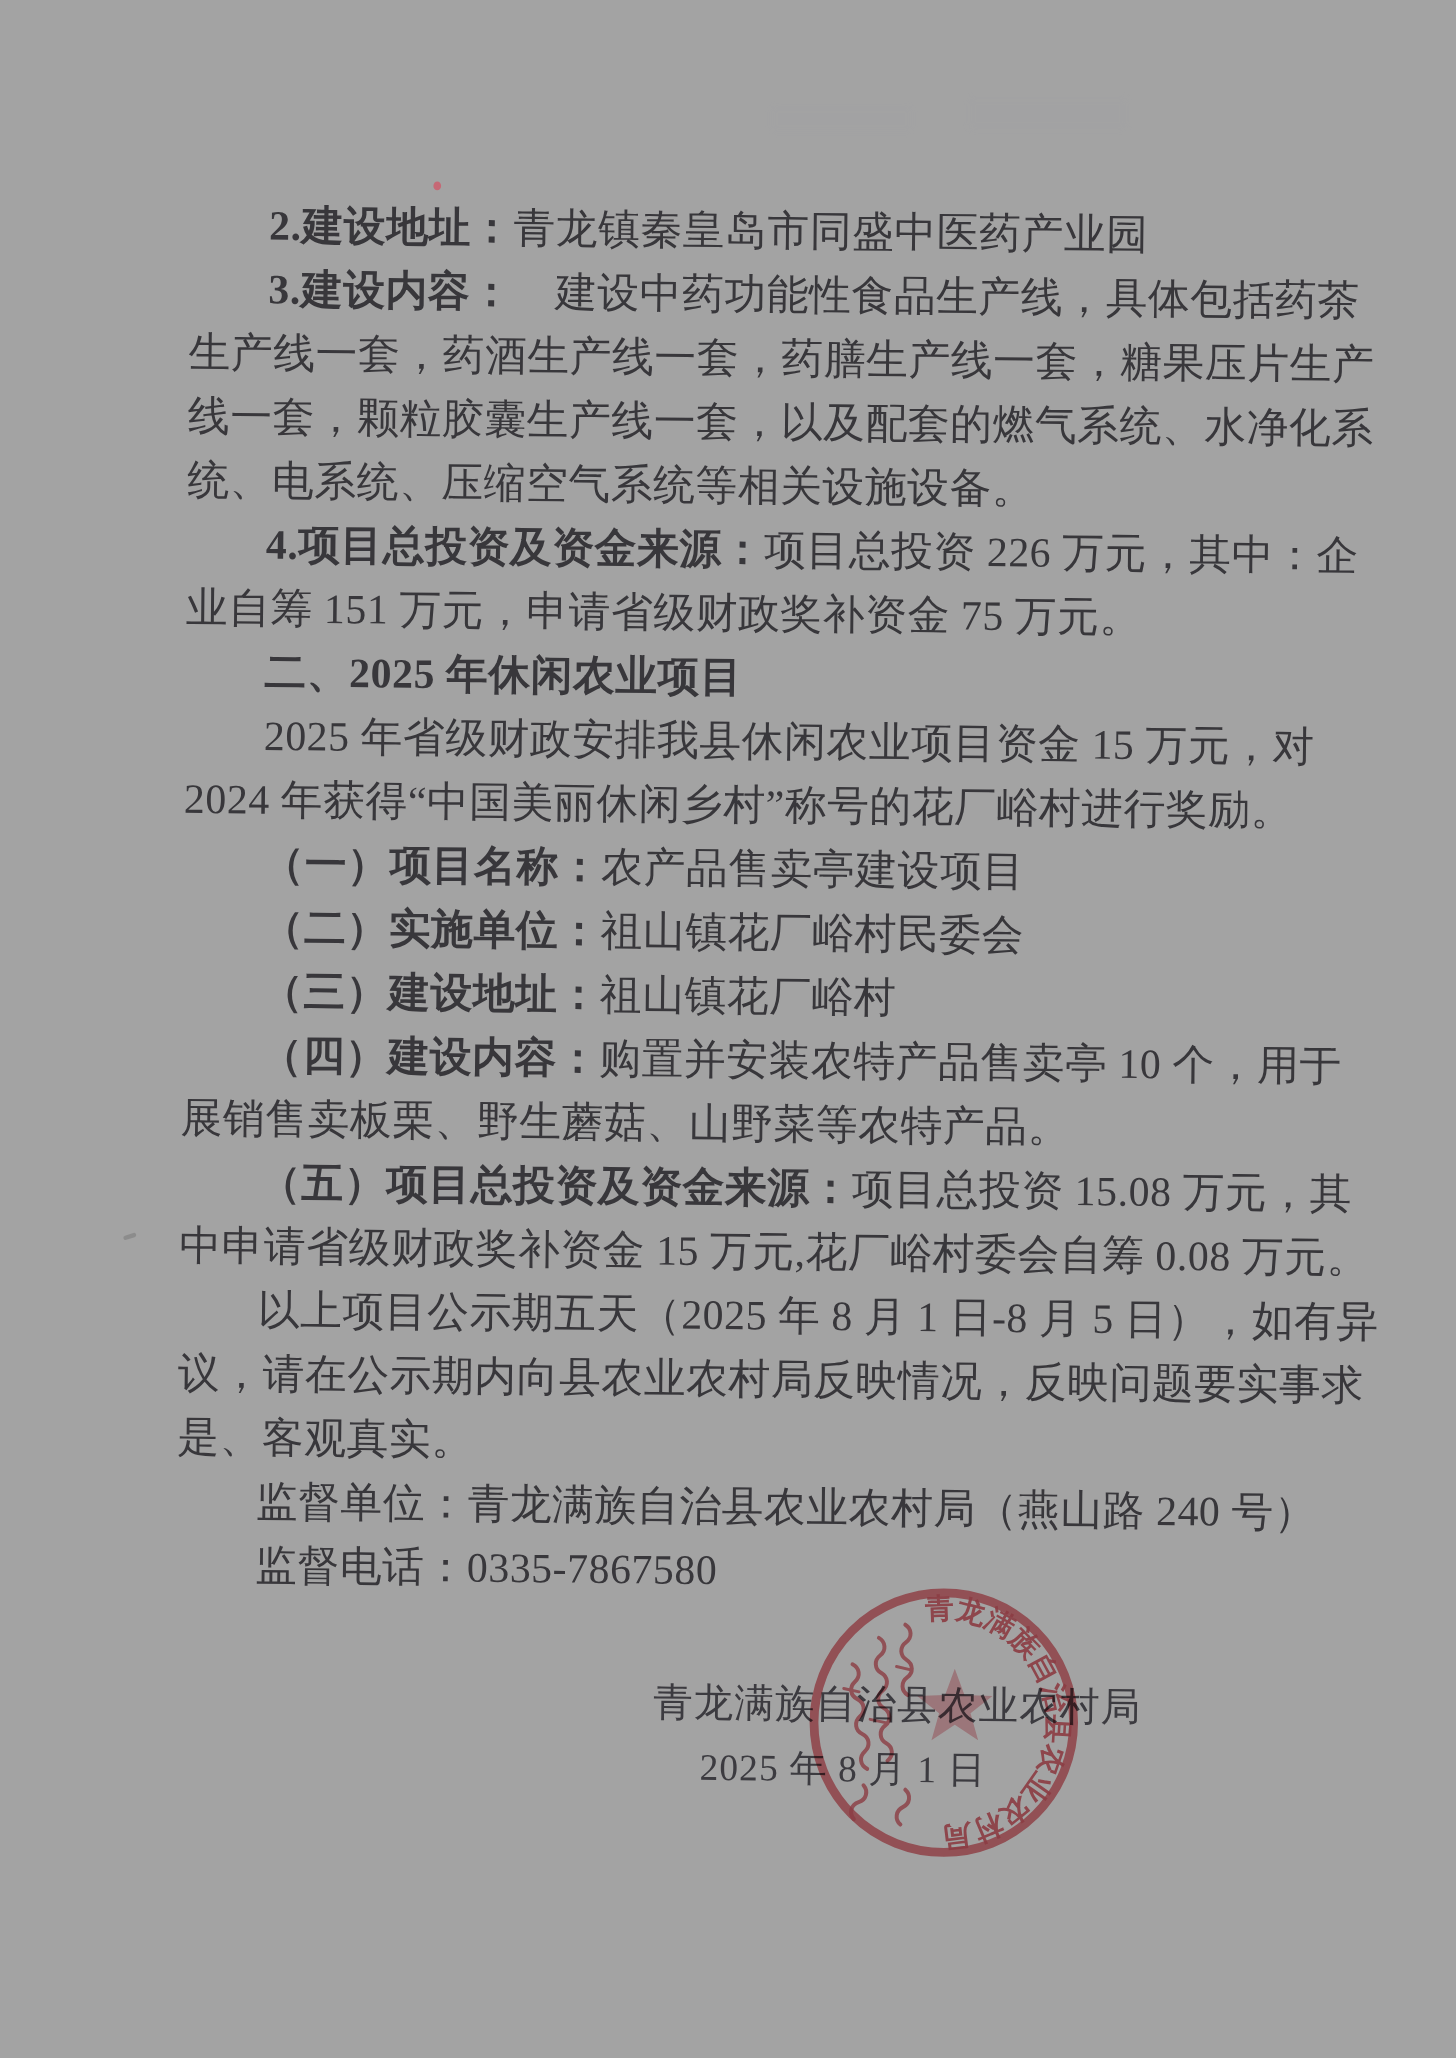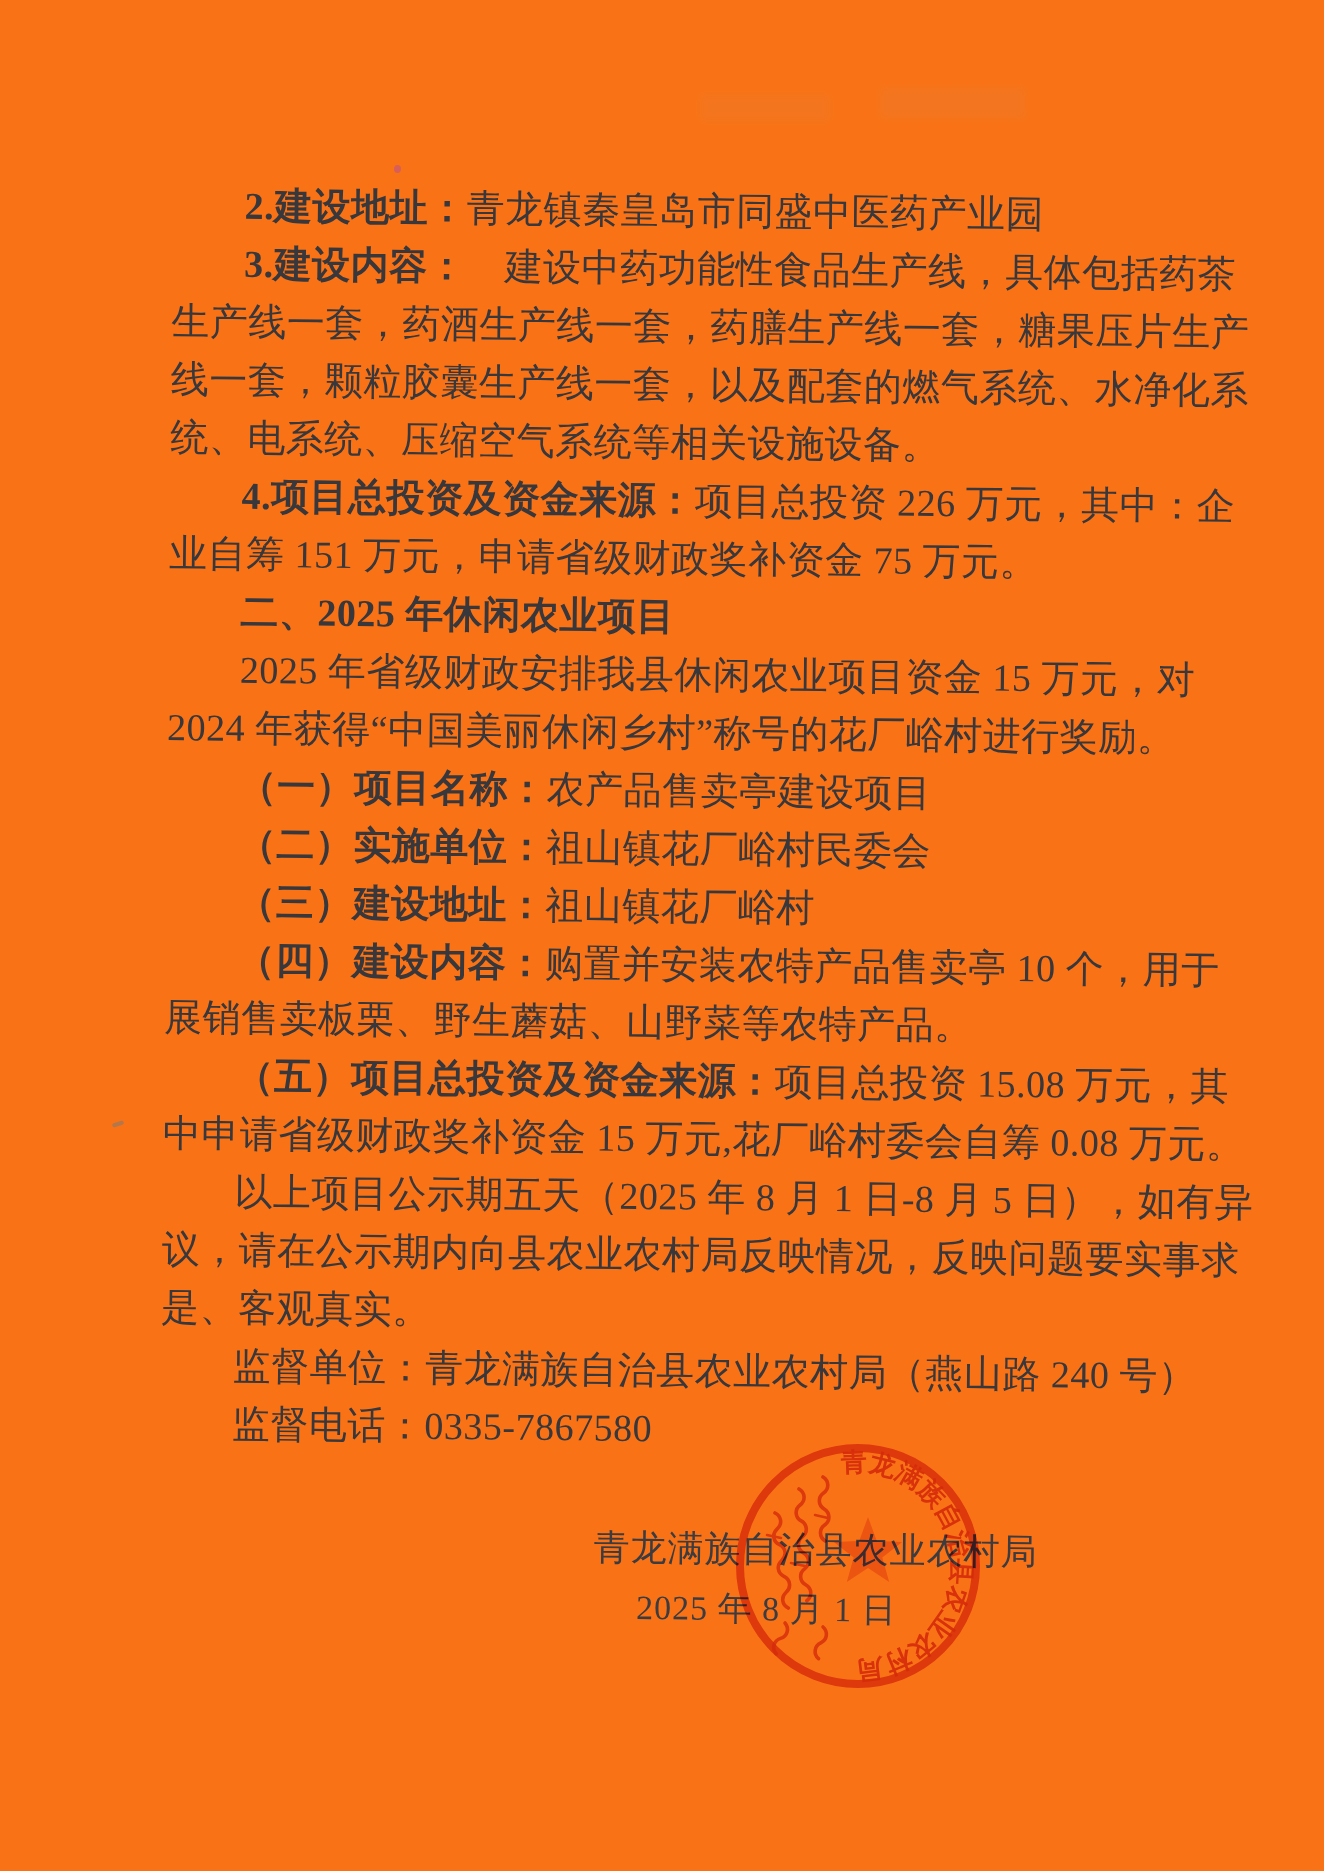--- a/index.html
+++ b/index.html
@@ -4,21 +4,21 @@
 <style>
   html,body{margin:0;padding:0;}
   body{
     width:1324px;height:1871px;
     background:#fcfcfb;
     font-family:"Liberation Serif","DejaVu Serif",serif;
     overflow:hidden;
   }
   .page{
     position:relative;width:1324px;height:1871px;
-    background:#f97316;
+    background:#a3a3a3;
   }
   
   .textblock{
     position:absolute;left:173px;top:176px;width:1034px;
     transform:rotate(0.6deg);
     transform-origin:0 0;
     color:#38373b;
     font-size:38px;
     letter-spacing:0.5px;
   }

